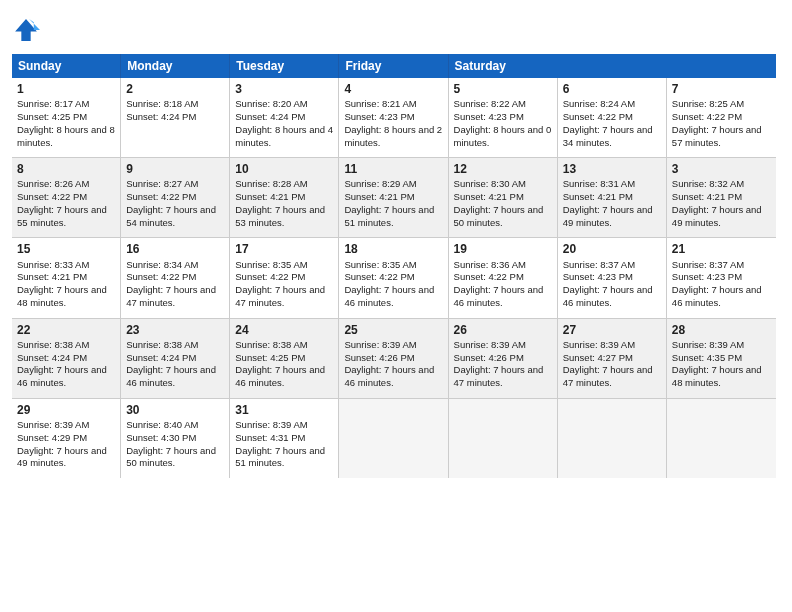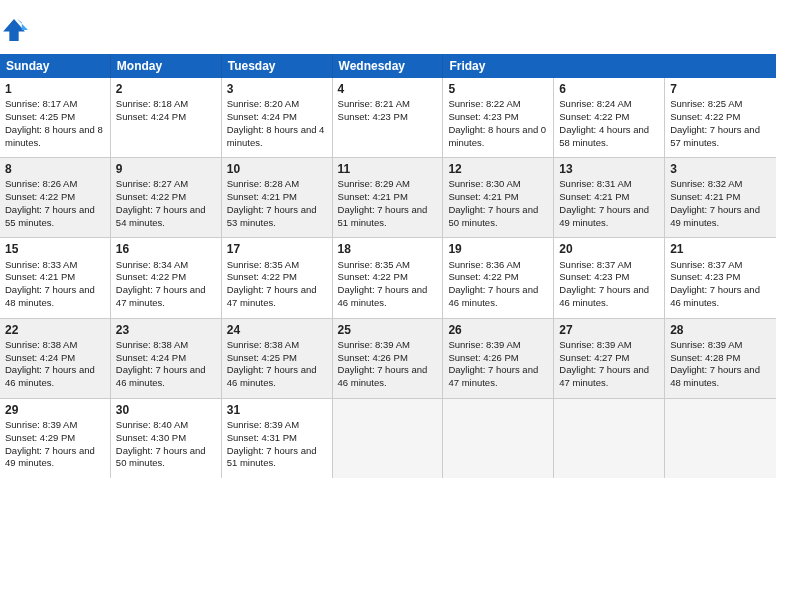--- a/index.html
+++ b/index.html
@@ -6,21 +6,21 @@
     body {
       font-family: Arial, sans-serif;
       background: #fff;
       width: 792px;
       height: 612px;
       overflow: hidden;
     }
     .page {
       width: 792px;
       height: 488px;
-      padding: 16px 16px 10px 0;
+      padding: 16px 16px 10px 12px;
       display: flex;
       flex-direction: column;
     }
     .header {
       display: flex;
       justify-content: space-between;
       align-items: flex-start;
       margin-bottom: 10px;
     }
     .logo {
@@ -118,31 +118,31 @@
       <div class="month-year"></div>
       <div class="location"></div>
     </div>
   </div>
 
   <div class="calendar">
     <div class="cal-header">
     <div class="cal-header-cell">Sunday</div>
         <div class="cal-header-cell">Monday</div>
         <div class="cal-header-cell">Tuesday</div>
-        <div class="cal-header-cell">Wednesday</div>
         <div class="cal-header-cell">Friday</div>
+        <div class="cal-header-cell">Saturday</div>
       </div>
     <div class="cal-body">
     <div class="cal-row">
           <div class="cal-cell"><span class="day-num">1</span><span>Sunrise: 8:17 AM</span><br><span>Sunset: 4:25 PM</span><br><span>Daylight: 8 hours and 8 minutes.</span></div>
           <div class="cal-cell"><span class="day-num">2</span><span>Sunrise: 8:18 AM</span><br><span>Sunset: 4:24 PM</span><br></div>
           <div class="cal-cell"><span class="day-num">3</span><span>Sunrise: 8:20 AM</span><br><span>Sunset: 4:24 PM</span><br><span>Daylight: 8 hours and 4 minutes.</span></div>
-          <div class="cal-cell"><span class="day-num">4</span><span>Sunrise: 8:21 AM</span><br><span>Sunset: 4:23 PM</span><br></div>
+          <div class="cal-cell"><span class="day-num">4</span><span>Sunrise: 8:21 AM</span><br><span>Sunset: 4:23 PM</span><br><span>Daylight: 8 hours and 2 minutes.</span></div>
           <div class="cal-cell"><span class="day-num">5</span><span>Sunrise: 8:22 AM</span><br><span>Sunset: 4:23 PM</span><br><span>Daylight: 8 hours and 0 minutes.</span></div>
-          <div class="cal-cell"><span class="day-num">6</span><span>Sunrise: 8:24 AM</span><br><span>Sunset: 4:22 PM</span><br><span>Daylight: 4 hours and 58 minutes.</span></div>
+          <div class="cal-cell"><span class="day-num">6</span><span>Sunrise: 8:24 AM</span><br><span>Sunset: 4:22 PM</span><br><span>Daylight: 7 hours and 34 minutes.</span></div>
           <div class="cal-cell"><span class="day-num">7</span><span>Sunrise: 8:25 AM</span><br><span>Sunset: 4:22 PM</span><br><span>Daylight: 7 hours and 57 minutes.</span></div>
         </div>
         <div class="cal-row">
           <div class="cal-cell shaded"><span class="day-num">8</span><span>Sunrise: 8:26 AM</span><br><span>Sunset: 4:22 PM</span><br><span>Daylight: 7 hours and 55 minutes.</span></div>
           <div class="cal-cell shaded"><span class="day-num">9</span><span>Sunrise: 8:27 AM</span><br><span>Sunset: 4:22 PM</span><br><span>Daylight: 7 hours and 54 minutes.</span></div>
           <div class="cal-cell shaded"><span class="day-num">10</span><span>Sunrise: 8:28 AM</span><br><span>Sunset: 4:21 PM</span><br><span>Daylight: 7 hours and 53 minutes.</span></div>
           <div class="cal-cell shaded"><span class="day-num">11</span><span>Sunrise: 8:29 AM</span><br><span>Sunset: 4:21 PM</span><br><span>Daylight: 7 hours and 51 minutes.</span></div>
           <div class="cal-cell shaded"><span class="day-num">12</span><span>Sunrise: 8:30 AM</span><br><span>Sunset: 4:21 PM</span><br><span>Daylight: 7 hours and 50 minutes.</span></div>
           <div class="cal-cell shaded"><span class="day-num">13</span><span>Sunrise: 8:31 AM</span><br><span>Sunset: 4:21 PM</span><br><span>Daylight: 7 hours and 49 minutes.</span></div>
           <div class="cal-cell shaded"><span class="day-num">3</span><span>Sunrise: 8:32 AM</span><br><span>Sunset: 4:21 PM</span><br><span>Daylight: 7 hours and 49 minutes.</span></div>
@@ -156,21 +156,21 @@
           <div class="cal-cell"><span class="day-num">20</span><span>Sunrise: 8:37 AM</span><br><span>Sunset: 4:23 PM</span><br><span>Daylight: 7 hours and 46 minutes.</span></div>
           <div class="cal-cell"><span class="day-num">21</span><span>Sunrise: 8:37 AM</span><br><span>Sunset: 4:23 PM</span><br><span>Daylight: 7 hours and 46 minutes.</span></div>
         </div>
         <div class="cal-row">
           <div class="cal-cell shaded"><span class="day-num">22</span><span>Sunrise: 8:38 AM</span><br><span>Sunset: 4:24 PM</span><br><span>Daylight: 7 hours and 46 minutes.</span></div>
           <div class="cal-cell shaded"><span class="day-num">23</span><span>Sunrise: 8:38 AM</span><br><span>Sunset: 4:24 PM</span><br><span>Daylight: 7 hours and 46 minutes.</span></div>
           <div class="cal-cell shaded"><span class="day-num">24</span><span>Sunrise: 8:38 AM</span><br><span>Sunset: 4:25 PM</span><br><span>Daylight: 7 hours and 46 minutes.</span></div>
           <div class="cal-cell shaded"><span class="day-num">25</span><span>Sunrise: 8:39 AM</span><br><span>Sunset: 4:26 PM</span><br><span>Daylight: 7 hours and 46 minutes.</span></div>
           <div class="cal-cell shaded"><span class="day-num">26</span><span>Sunrise: 8:39 AM</span><br><span>Sunset: 4:26 PM</span><br><span>Daylight: 7 hours and 47 minutes.</span></div>
           <div class="cal-cell shaded"><span class="day-num">27</span><span>Sunrise: 8:39 AM</span><br><span>Sunset: 4:27 PM</span><br><span>Daylight: 7 hours and 47 minutes.</span></div>
-          <div class="cal-cell shaded"><span class="day-num">28</span><span>Sunrise: 8:39 AM</span><br><span>Sunset: 4:28 PM</span><br><span>Daylight: 7 hours and 48 minutes.</span></div>
+          <div class="cal-cell shaded"><span class="day-num">28</span><span>Sunrise: 8:39 AM</span><br><span>Sunset: 4:35 PM</span><br><span>Daylight: 7 hours and 48 minutes.</span></div>
         </div>
         <div class="cal-row">
           <div class="cal-cell"><span class="day-num">29</span><span>Sunrise: 8:39 AM</span><br><span>Sunset: 4:29 PM</span><br><span>Daylight: 7 hours and 49 minutes.</span></div>
           <div class="cal-cell"><span class="day-num">30</span><span>Sunrise: 8:40 AM</span><br><span>Sunset: 4:30 PM</span><br><span>Daylight: 7 hours and 50 minutes.</span></div>
           <div class="cal-cell"><span class="day-num">31</span><span>Sunrise: 8:39 AM</span><br><span>Sunset: 4:31 PM</span><br><span>Daylight: 7 hours and 51 minutes.</span></div>
           <div class="cal-cell empty"></div>
           <div class="cal-cell empty"></div>
           <div class="cal-cell empty"></div>
           <div class="cal-cell empty"></div>
         </div>

